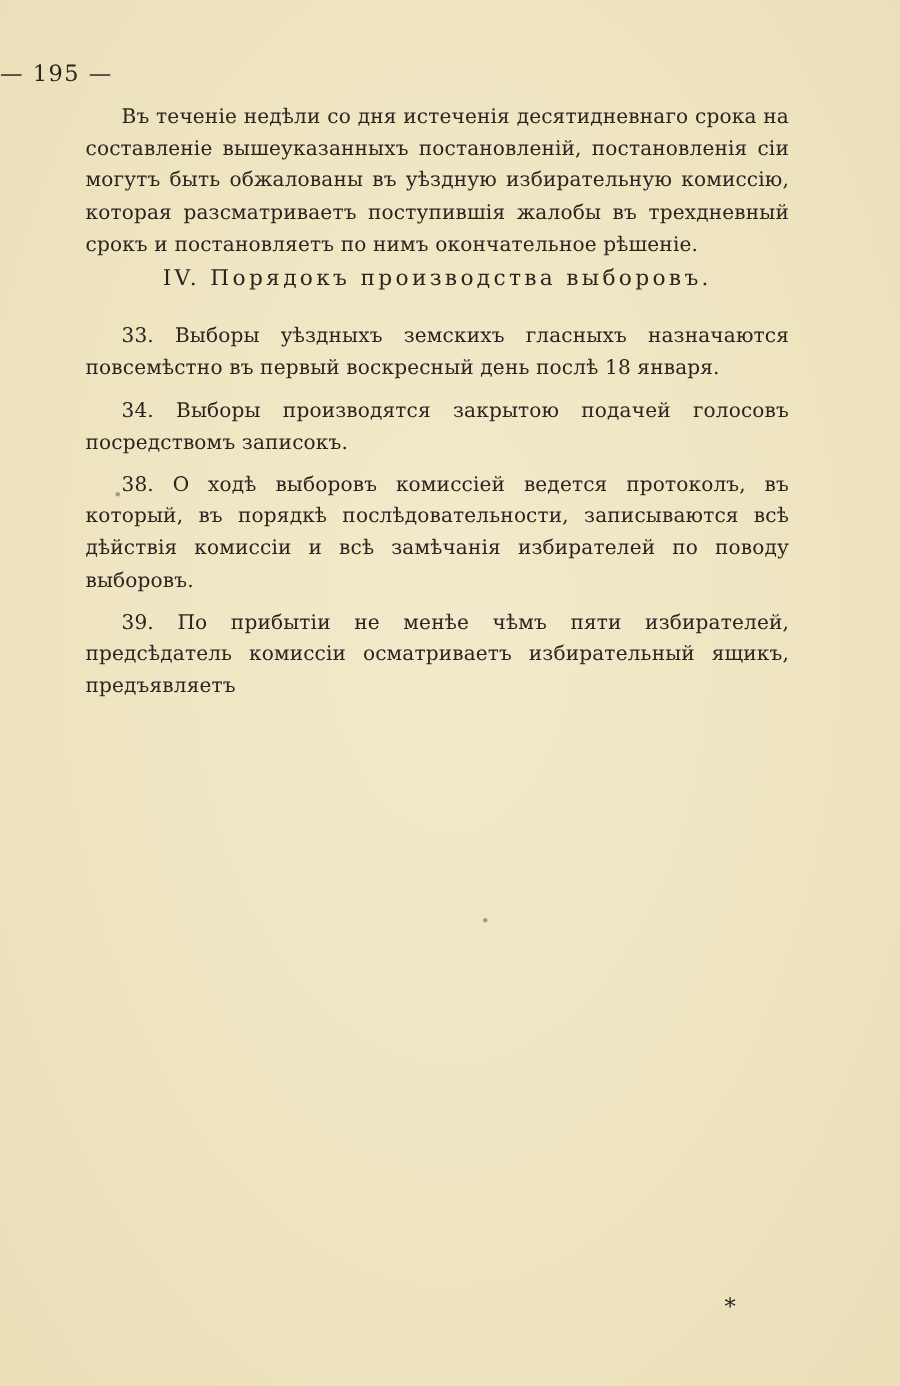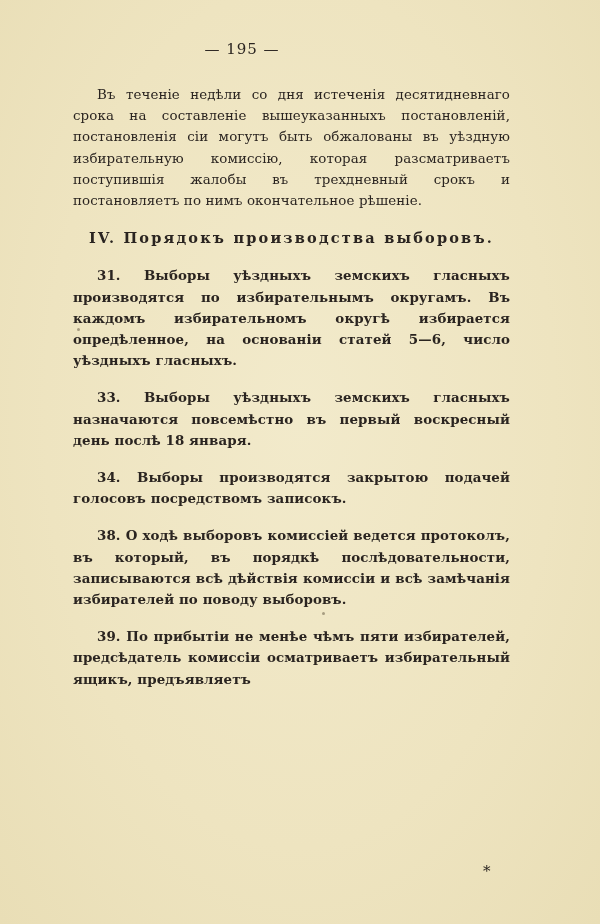--- a/index.html
+++ b/index.html
@@ -8,29 +8,29 @@
     background: #efe6c4;
     font-family: "DejaVu Serif", "Liberation Serif", serif;
     color: #2a2420;
   }
   .page {
     position: relative; width: 600px; height: 924px;
     background: radial-gradient(ellipse at 50% 45%, #f2eacb 0%, #eee4c0 60%, #e9deb6 100%);
   }
   .page-number {
     position: absolute; top: 40px; left: 0; width: 484px;
-    text-align: center; font-size: 15px; letter-spacing: 1px;
+    text-align: left; font-size: 15px; letter-spacing: 1px;
   }
   .body {
     position: absolute; top: 68px; left: 57px; width: 469px;
     font-size: 13.4px; line-height: 21.2px;
     text-align: justify; letter-spacing: 0.1px;
   }
-  .para { margin: 16px; text-indent: 24px; }
-  .para + .para { margin-top: 2px; font-weight: bold; }
+  .para { margin: 0; text-indent: 24px; }
+  .para + .para { margin-top: 2px; }
   .heading {
     text-align: center; text-indent: 0; font-size: 14.5px;
     letter-spacing: 2.2px; margin: 32px 0 17px 0;
   }
   .gap-small { margin-top: 7px !important; }
   .star {
     position: absolute; top: 862px; left: 483px; font-size: 15px;
   }
   .speck {
     position: absolute; width: 3px; height: 3px; border-radius: 50%;
@@ -39,21 +39,20 @@
 </style>
 </head>
 <body>
 
 <div class="page">
   <div class="page-number">— 195 —</div>
 
   <div class="body">
     <p class="para">Въ теченіе недѣли со дня истеченія десятидневнаго срока на составленіе вышеуказанныхъ постановленій, постановленія сіи могутъ быть обжалованы въ уѣздную избирательную комиссію, которая разсматриваетъ поступившія жалобы въ трехдневный срокъ и постановляетъ по нимъ окончательное рѣшеніе.</p>
     <p class="para heading">IV. Порядокъ производства выборовъ.</p>
-    <p class="para">31. Выборы уѣздныхъ земскихъ гласныхъ производятся по избирательнымъ округамъ. Въ каждомъ избирательномъ округѣ избирается опредѣленное, на основаніи статей 5—6, число уѣздныхъ гласныхъ.</p>
     <p class="para">33. Выборы уѣздныхъ земскихъ гласныхъ назначаются повсемѣстно въ первый воскресный день послѣ 18 января.</p>
     <p class="para gap-small">34. Выборы производятся закрытою подачей голосовъ посредствомъ записокъ.</p>
     <p class="para gap-small">38. О ходѣ выборовъ комиссіей ведется протоколъ, въ который, въ порядкѣ послѣдовательности, записываются всѣ дѣйствія комиссіи и всѣ замѣчанія избирателей по поводу выборовъ.</p>
     <p class="para gap-small">39. По прибытіи не менѣе чѣмъ пяти избирателей, предсѣдатель комиссіи осматриваетъ избирательный ящикъ, предъявляетъ</p>
   </div>
 
   <div class="star">*</div>
   <div class="speck" style="top:612px;left:322px"></div>
   <div class="speck" style="top:328px;left:77px"></div>
 </div>

